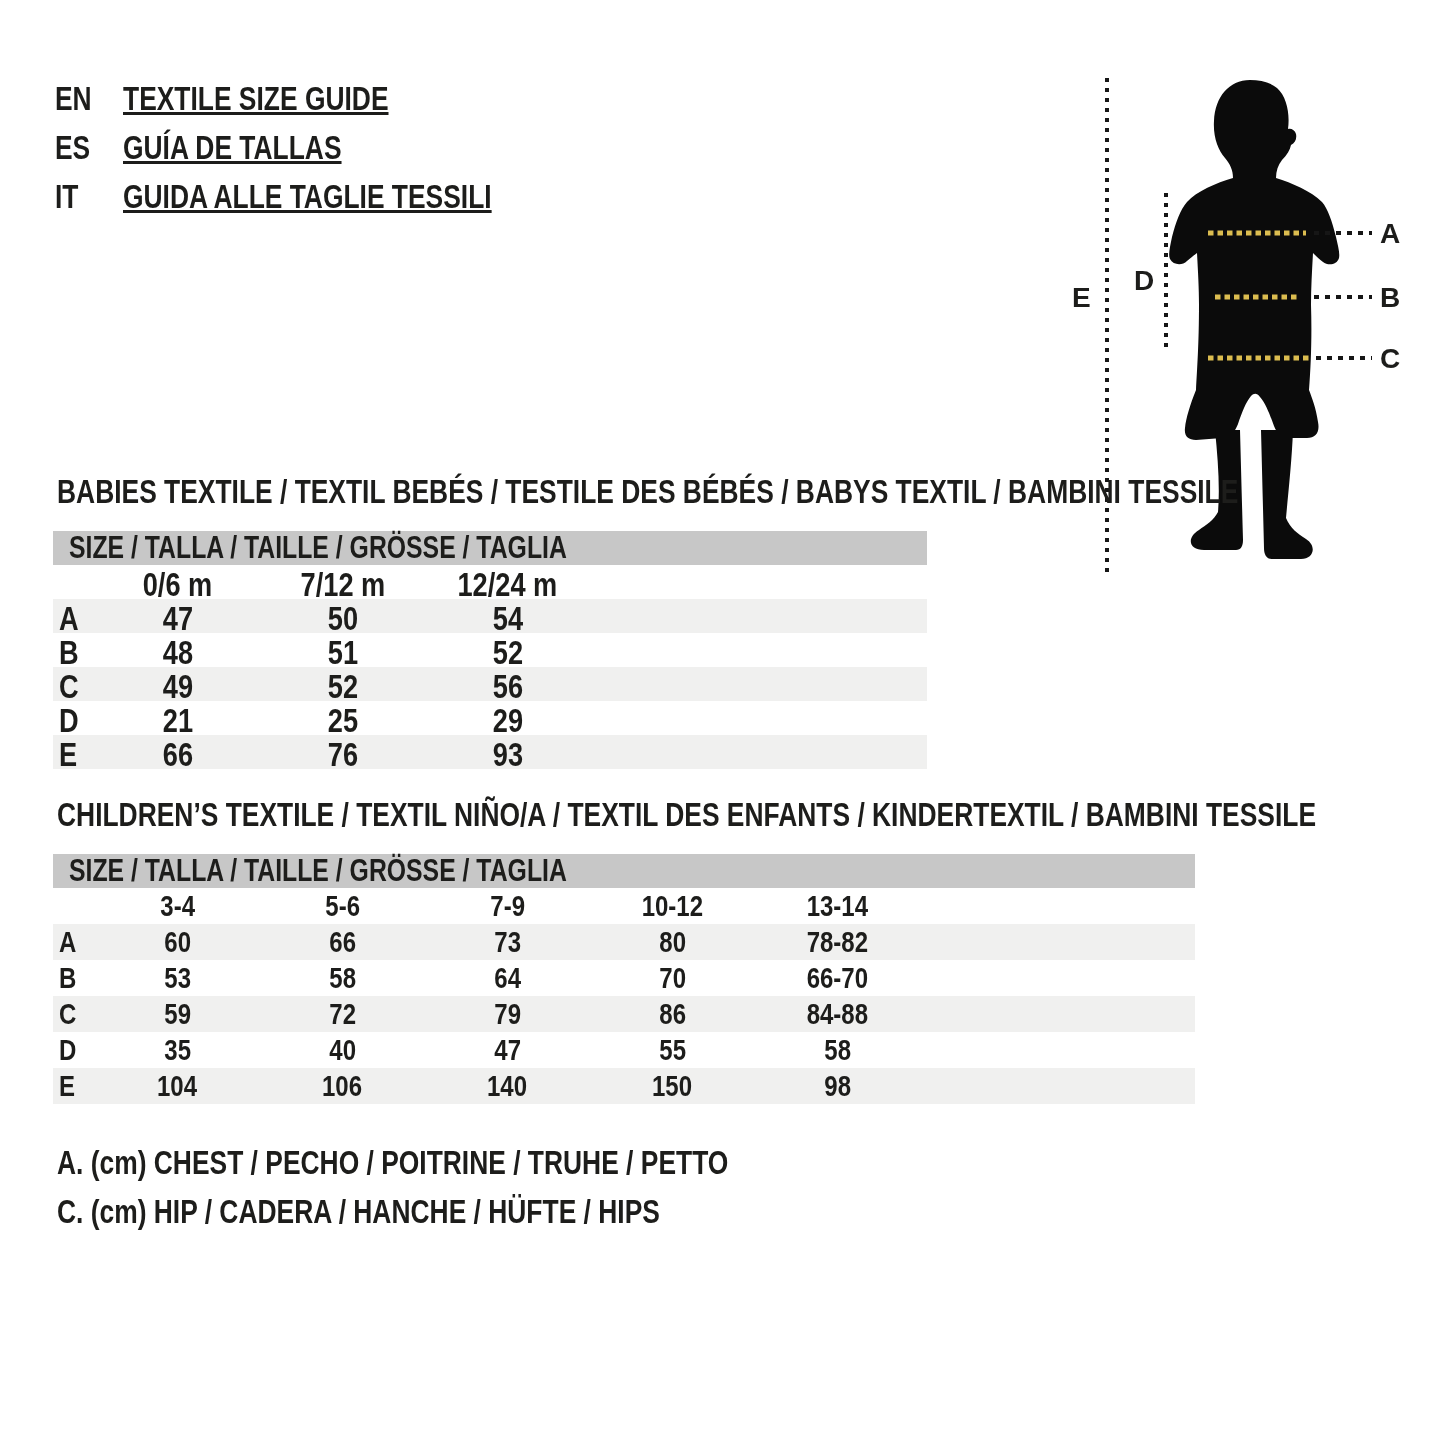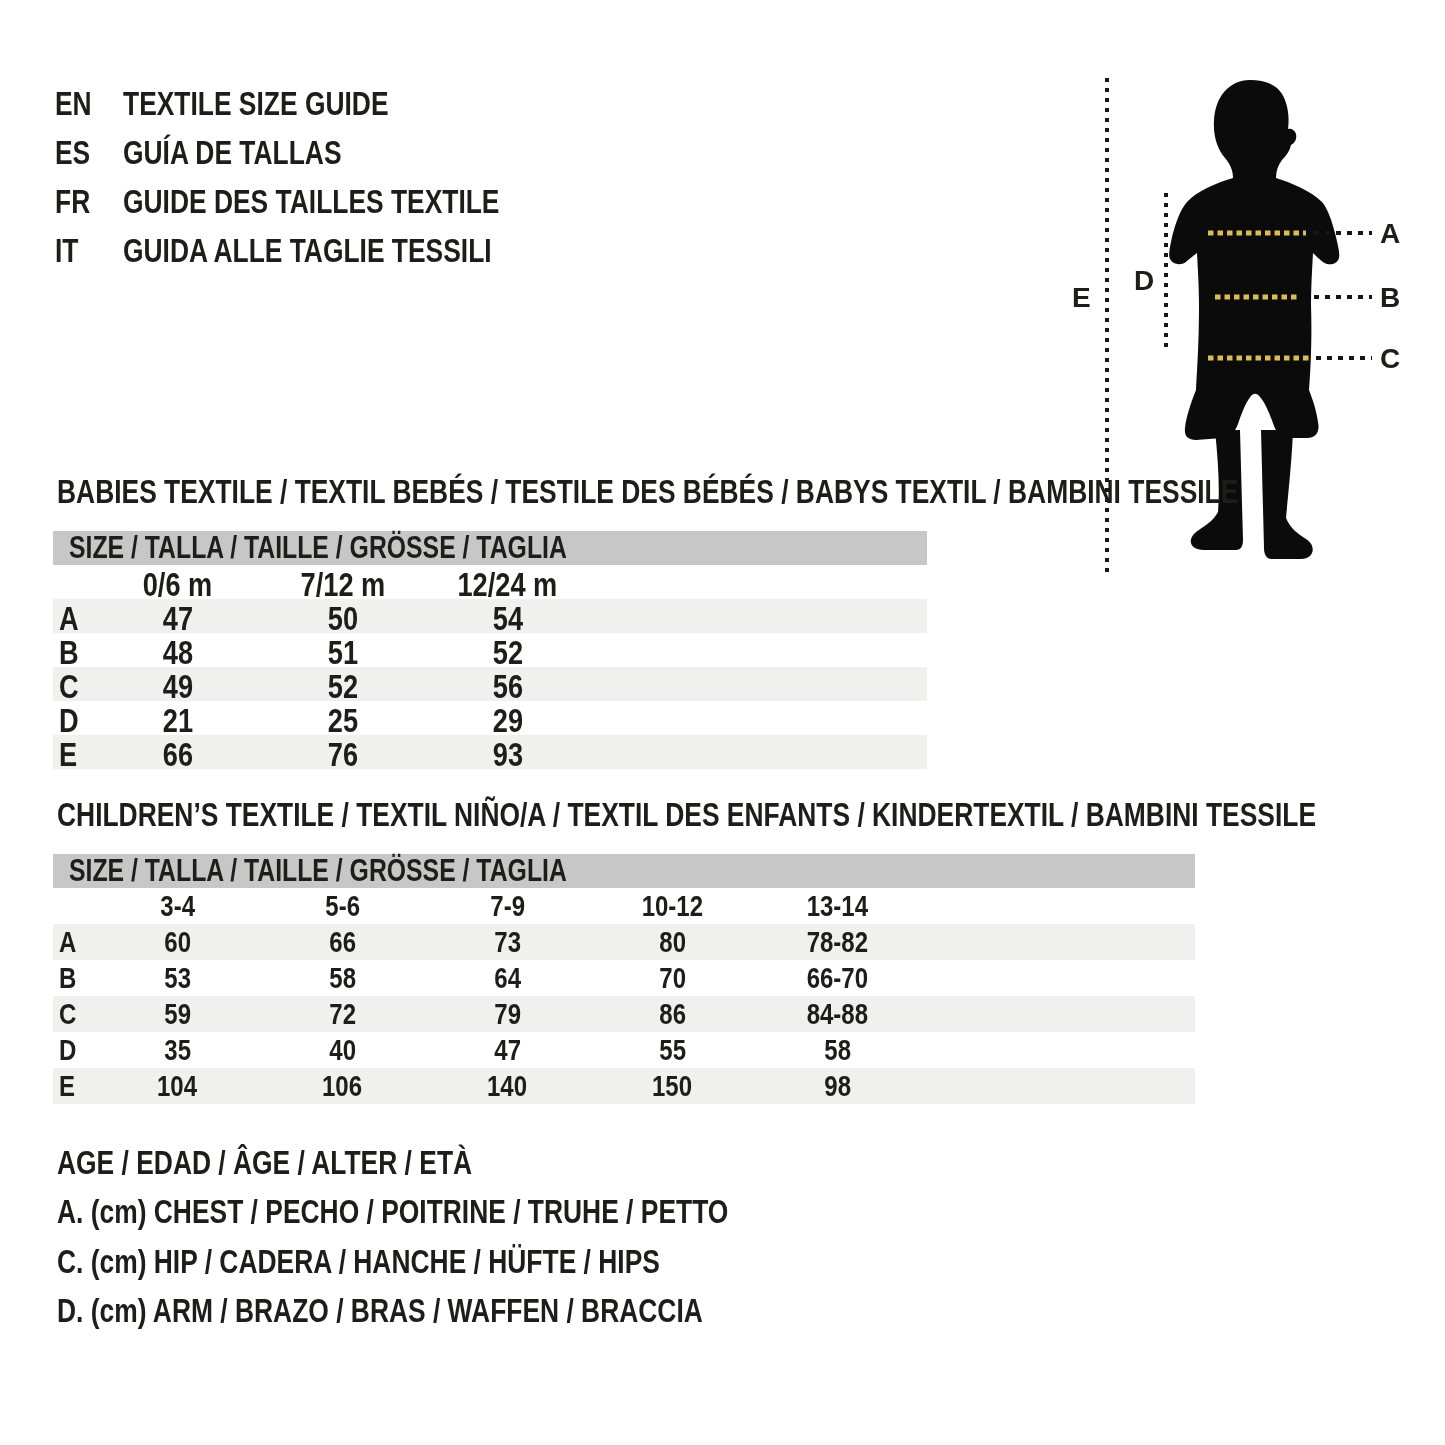--- a/index.html
+++ b/index.html
@@ -7,21 +7,21 @@
     position:relative;width:1445px;height:1445px;background:#ffffff;
     font-family:"Liberation Sans",sans-serif;font-weight:bold;color:#1d1d1b;
     overflow:hidden;
   }
   
   .cond{display:inline-block;transform:scaleX(0.8);transform-origin:0 50%;white-space:nowrap;}
   .cond-c{display:inline-block;transform:scaleX(0.8);transform-origin:50% 50%;white-space:nowrap;}
 
   
   .langs{position:absolute;left:55px;top:74px;font-size:33px;}
-  .lang-row{display:flex;height:49px;align-items:flex-end;}
+  .lang-row{display:flex;height:49px;align-items:center;text-decoration:underline;}
   .lang-code{width:68px;flex:0 0 68px;}
 
   
   .figure{position:absolute;left:1060px;top:60px;}
 
   
   .section-title{position:absolute;left:57px;font-size:33px;height:40px;display:flex;align-items:center;}
   .t-babies{top:472px;}
   .t-children{top:795px;}
 
@@ -49,24 +49,20 @@
 <div class="page">
 
   <div class="langs">
     <div class="lang-row">
       <span class="lang-code"><span class="cond">EN</span></span>
       <span class="cond">TEXTILE SIZE GUIDE</span>
     </div>
     <div class="lang-row">
       <span class="lang-code"><span class="cond">ES</span></span>
       <span class="cond">GUÍA DE TALLAS</span>
-    </div>
-    <div class="lang-row">
-      <span class="lang-code"><span class="cond">FR</span></span>
-      <span class="cond">GUIDE DES TAILLES TEXTILE</span>
     </div>
     <div class="lang-row">
       <span class="lang-code"><span class="cond">IT</span></span>
       <span class="cond">GUIDA ALLE TAGLIE TESSILI</span>
     </div>
   </div>
 
   <svg class="figure" width="385" height="540" viewBox="0 0 385 540">
 
     <line x1="47" y1="18" x2="47" y2="516" stroke="#161616" stroke-width="4" stroke-dasharray="4 6"></line>
@@ -230,26 +226,20 @@
         <div class="cell num"><span class="cond-c">140</span></div>
         <div class="cell num"><span class="cond-c">150</span></div>
         <div class="cell num"><span class="cond-c">98</span></div>
         <div class="cell"></div>
       </div>
     </div>
   </div>
 
   <div class="legend">
     <div class="legend-line">
-        <span class="cond">AGE / EDAD / ÂGE / ALTER / ETÀ</span>
-      </div>
-    <div class="legend-line">
         <span class="cond">A. (cm) CHEST / PECHO / POITRINE / TRUHE / PETTO</span>
       </div>
     <div class="legend-line">
         <span class="cond">C. (cm) HIP / CADERA / HANCHE / HÜFTE / HIPS</span>
       </div>
-    <div class="legend-line">
-        <span class="cond">D. (cm) ARM / BRAZO / BRAS / WAFFEN / BRACCIA</span>
-      </div>
   </div>
 
 </div>
 
 </body></html>

